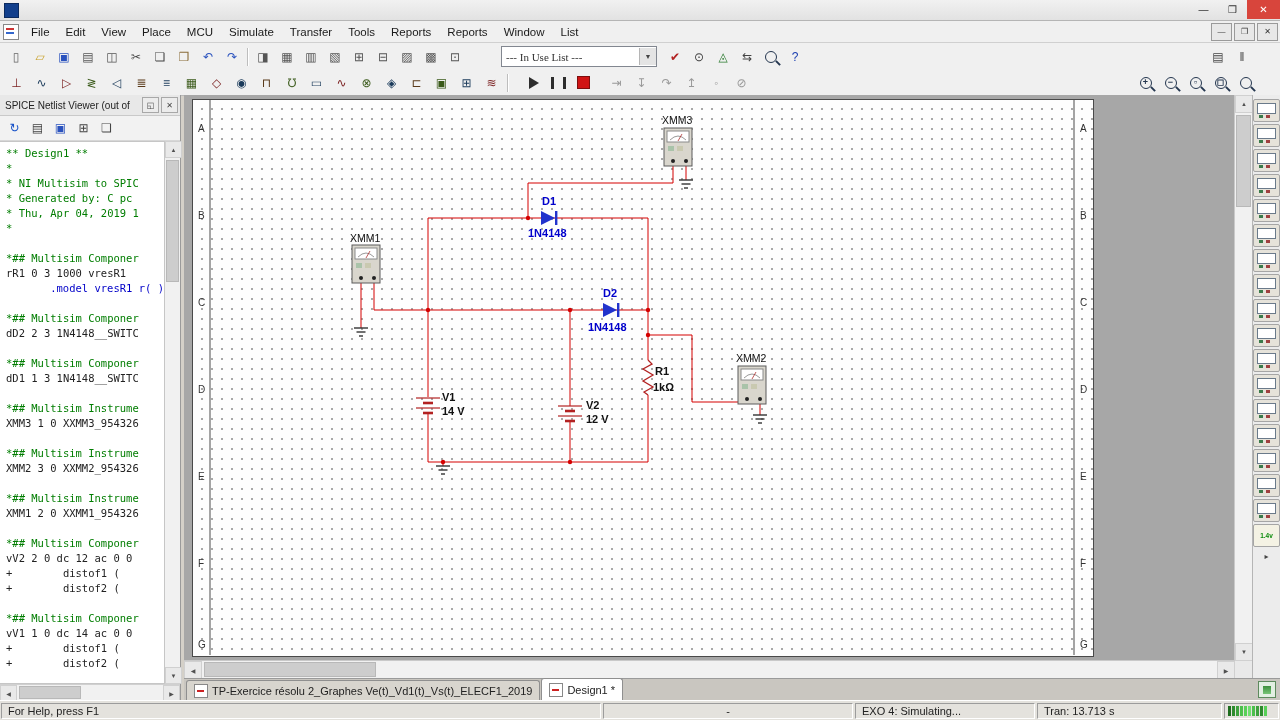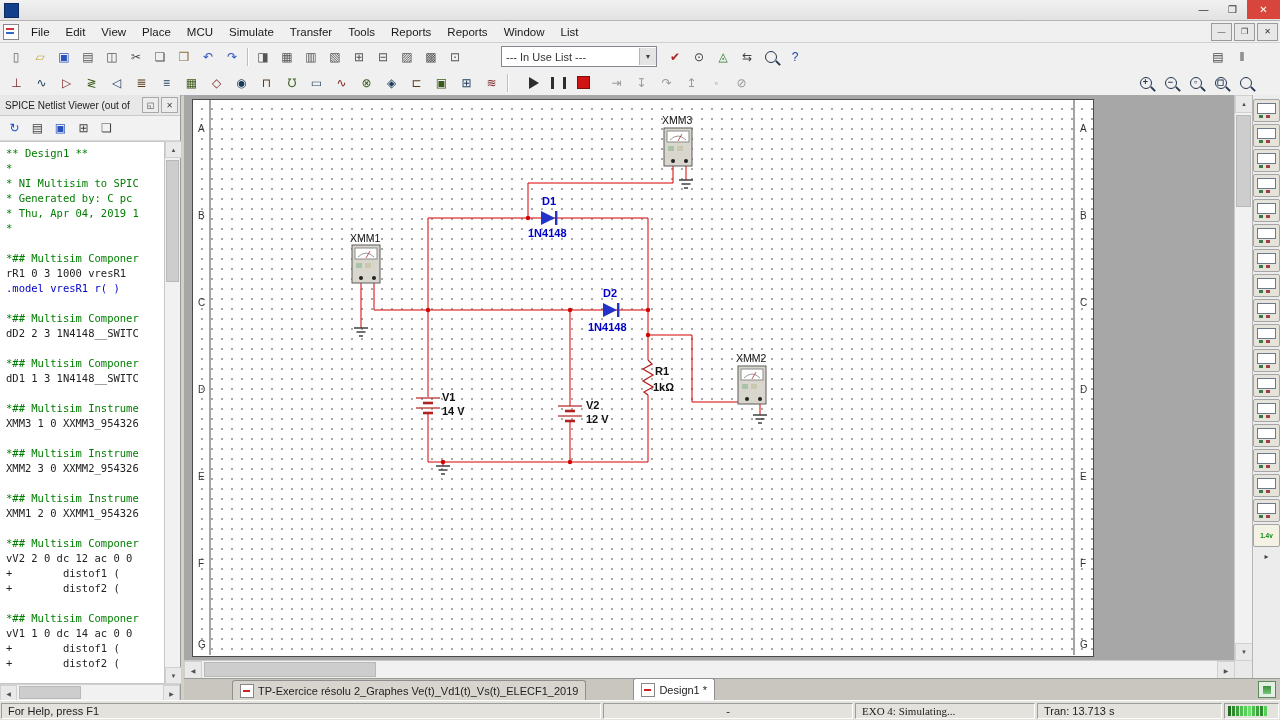--- a/index.html
+++ b/index.html
@@ -29,21 +29,21 @@
   
   .tb{position:absolute;left:0;width:1280px;background:#f0f0f0;display:flex;align-items:center;}
   .tb1{top:43px;height:27px;border-bottom:1px solid #dcdcdc;}
   .tb2{top:70px;height:25px;border-bottom:1px solid #b9b9b9;}
   .tgroup{display:flex;align-items:center;}
   .tbtn{display:inline-flex;width:22px;height:20px;align-items:center;justify-content:center;
         font-size:12px;color:#3b3b3b;border:1px solid transparent;border-radius:2px;}
   .tb2 .tbtn{width:23px;}
   .tsep{width:1px;height:18px;background:#bdbdbd;box-shadow:1px 0 0 #fff;margin:0 3px;}
   .combo{display:flex;align-items:center;width:150px;height:19px;border:1px solid #828790;background:#fff;
-         font-size:11px;padding:0 0 0 4px;margin:0 6px 0 34px;color:#333;}
+         font-size:11px;padding:0 0 0 4px;margin:0 6px 0 34px;color:#333;font-family:Liberation Serif, serif;}
   .combo-arrow{margin-left:auto;width:16px;height:17px;background:#e4e4e4;border-left:1px solid #b5b5b5;
                display:flex;align-items:center;justify-content:center;font-size:7px;color:#444;}
   .shp-play{width:0;height:0;border-left:10px solid #2d2d2d;border-top:6px solid transparent;border-bottom:6px solid transparent;}
   .shp-pause{width:9px;height:12px;border-left:3.5px solid #2d2d2d;border-right:3.5px solid #2d2d2d;}
   .shp-stop{width:11px;height:11px;background:#d01414;border:1px solid #7d0e0e;}
   .mag{position:relative;width:10px;height:10px;border:1.6px solid #24364f;border-radius:50%;display:inline-block;}
   .mag::after{content:"";position:absolute;width:6px;height:2px;background:#24364f;right:-5px;bottom:-2px;transform:rotate(45deg);}
   .mag i{position:absolute;inset:0;display:flex;align-items:center;justify-content:center;
          font-style:normal;font-size:9px;font-weight:bold;color:#24364f;line-height:1;}
 
@@ -55,21 +55,21 @@
   .ph-btn{width:15px;height:14px;border:1px solid #a8a8a8;background:#ececec;margin-left:2px;flex:none;
           display:flex;align-items:center;justify-content:center;font-size:8px;color:#444;}
   .panel-toolbar{height:24px;display:flex;align-items:center;padding-left:3px;border-bottom:1px solid #d7d7d7;background:#f2f2f2;}
   .panel-toolbar .tbtn{width:21px;height:19px;font-size:12px;}
   .panel-body{flex:1;display:flex;min-height:0;}
   .netlist{flex:1;background:#fff;border:1px solid #c6c6c6;border-left:none;overflow:hidden;
            font-family:"DejaVu Sans Mono","Liberation Mono",monospace;font-size:10.5px;line-height:15px;
            padding:4px 0 0 6px;white-space:pre;}
   .ln{height:15px;}
   .ln.c{color:#007d00;}
-  .ln.k{color:#0000c8;}
+  .ln.k{color:#0000c8;text-align:right;}
   .ln.n{color:#222222;}
   
   .sbar{background:#f1f1f1;}
   .sbar-v{width:15px;display:flex;flex-direction:column;flex:none;}
   .sb-btn{width:15px;height:15px;background:#e9e9e9;border:1px solid #d0d0d0;color:#505050;font-size:6px;
           display:flex;align-items:center;justify-content:center;flex:none;}
   .sb-track{flex:1;position:relative;}
   .sb-thumb{position:absolute;background:#cdcdcd;border:1px solid #b8b8b8;}
   .panel-hscroll{height:15px;display:flex;background:#f1f1f1;border-top:1px solid #d0d0d0;}
 
@@ -90,36 +90,36 @@
             position:relative;flex:none;display:flex;align-items:center;justify-content:center;}
   .inst-face{position:absolute;left:3px;top:3px;width:17px;height:9px;background:#fff;border:1px solid #6a7a8a;}
   .inst-face::after{content:"";position:absolute;left:1px;bottom:-5px;width:4px;height:3px;background:#3a7a4a;box-shadow:7px 0 0 #a04040;}
   .inst-btn.probe{font-size:6.5px;font-weight:bold;color:#0a8a0a;background:#f4f2e4;}
   .inst-more{width:20px;height:14px;display:flex;align-items:center;justify-content:center;font-size:8px;color:#444;}
 
   
   .tabbar{position:absolute;left:184px;top:678px;width:1096px;height:22px;background:#c9c6c0;border-top:1px solid #9a9a9a;
           display:flex;align-items:flex-end;padding-left:2px;box-sizing:border-box;}
   .tab{display:flex;align-items:center;height:19px;padding:0 7px;margin-right:1px;background:#d8d5ce;
-       border:1px solid #8f8f8f;border-bottom:none;border-radius:3px 3px 0 0;font-size:11px;white-space:nowrap;color:#222;margin-left:46px;}
+       border:1px solid #8f8f8f;border-bottom:none;border-radius:3px 3px 0 0;font-size:11px;white-space:nowrap;color:#222;}
   .tab.active{background:#fff;height:21px;}
   .tab-icon{width:12px;height:12px;background:#fff;border:1px solid #888;margin-right:4px;position:relative;flex:none;}
   .tab-icon::after{content:"";position:absolute;left:2px;top:5px;width:7px;height:2px;background:#c22;}
   .tabbar-corner{margin-left:auto;margin-right:4px;margin-bottom:2px;width:16px;height:15px;background:#e2efe2;
                  border:1px solid #5d8a5d;display:flex;align-items:center;justify-content:center;}
   .tabbar-corner::after{content:"";width:8px;height:8px;background:linear-gradient(#3d8f3d,#77c577);}
 
   
   .statusbar{position:absolute;left:0;top:700px;width:1280px;height:20px;background:#e4e2dd;border-top:1px solid #fff;
              display:flex;align-items:center;font-size:11px;color:#222;}
   .sb-panel{height:16px;margin:0 1px;display:flex;align-items:center;padding:0 6px;
             border:1px solid;border-color:#9c9c9c #ffffff #ffffff #9c9c9c;box-sizing:border-box;}
   .sb-help{flex:1;}
   .sb-dash{width:250px;justify-content:center;}
-  .sb-sim{width:180px;font-family:Liberation Serif, serif;}
+  .sb-sim{width:180px;}
   .sb-tran{width:185px;}
   .sb-meter{width:55px;display:flex;align-items:center;gap:1px;padding:0 3px;}
   .seg{width:3px;height:10px;flex:none;}
 
   svg text{font-family:"Liberation Sans",sans-serif;}
   .slabel{font-size:11px;font-weight:bold;fill:#111;}
   .slabel-blue{font-size:11px;font-weight:bold;fill:#0000cc;}
   .slabel-plain{font-size:10.5px;fill:#111;}
   .ruler-letter{font-size:10px;fill:#333;}
 </style>

